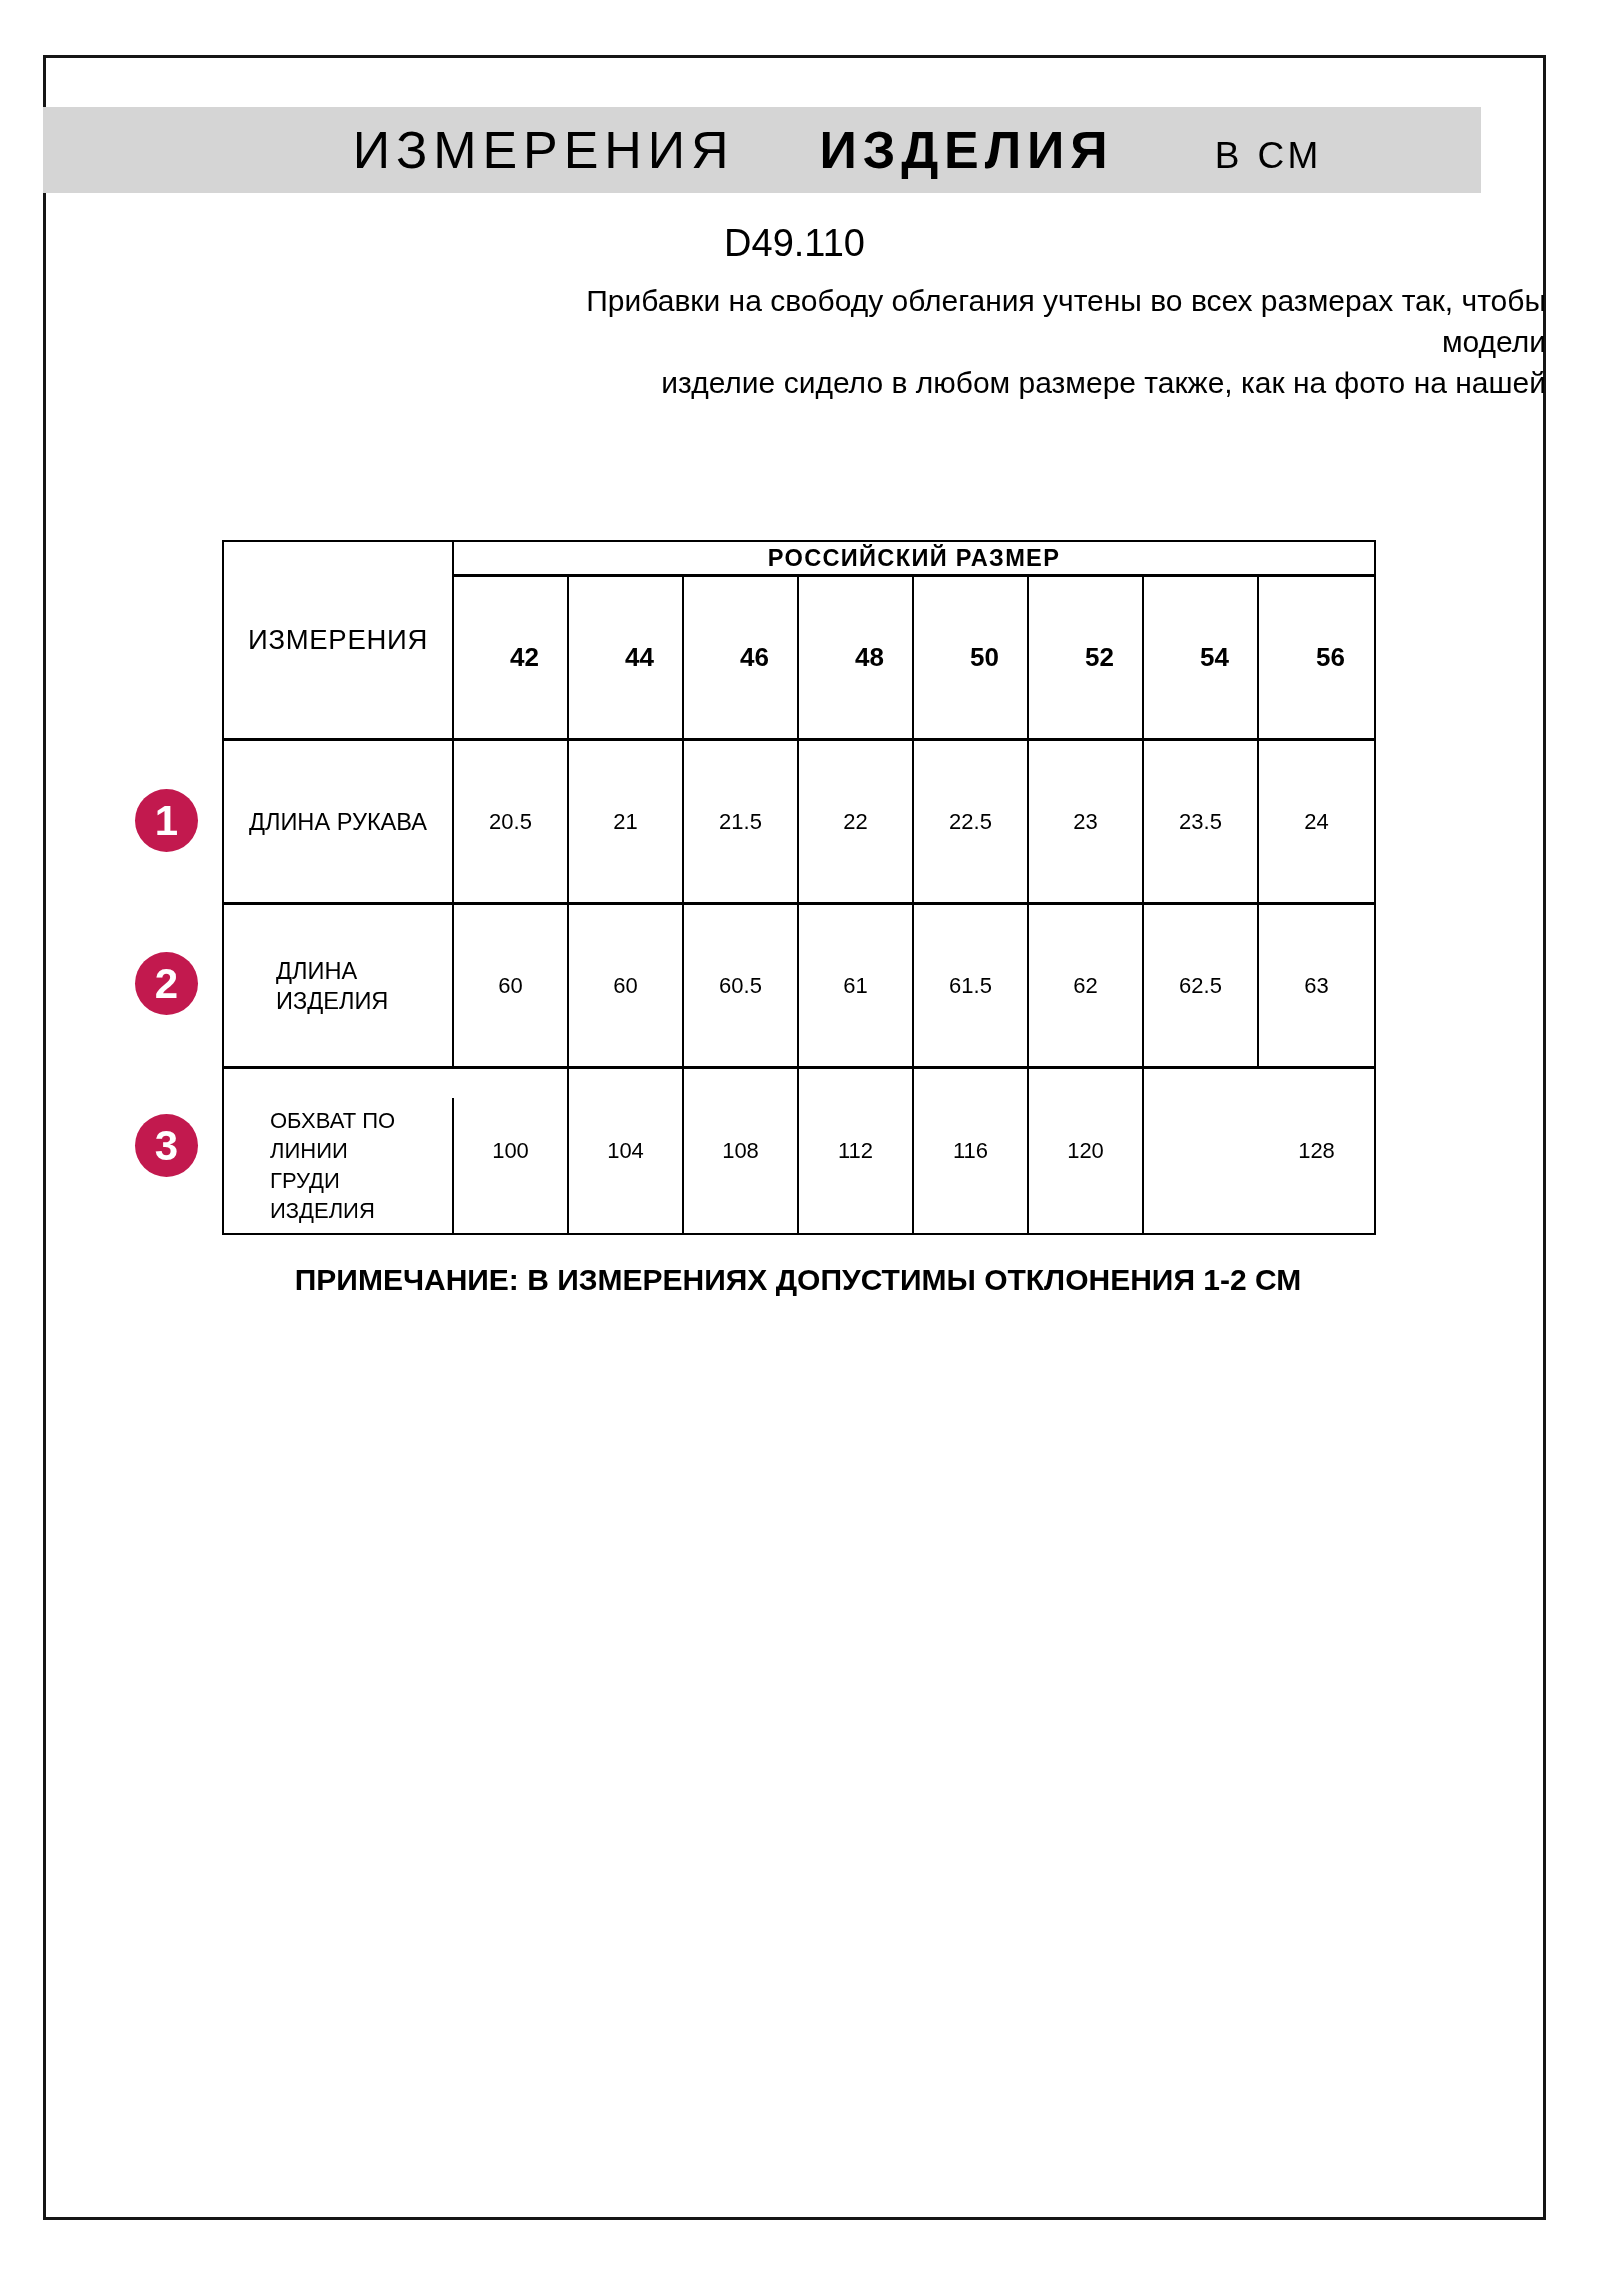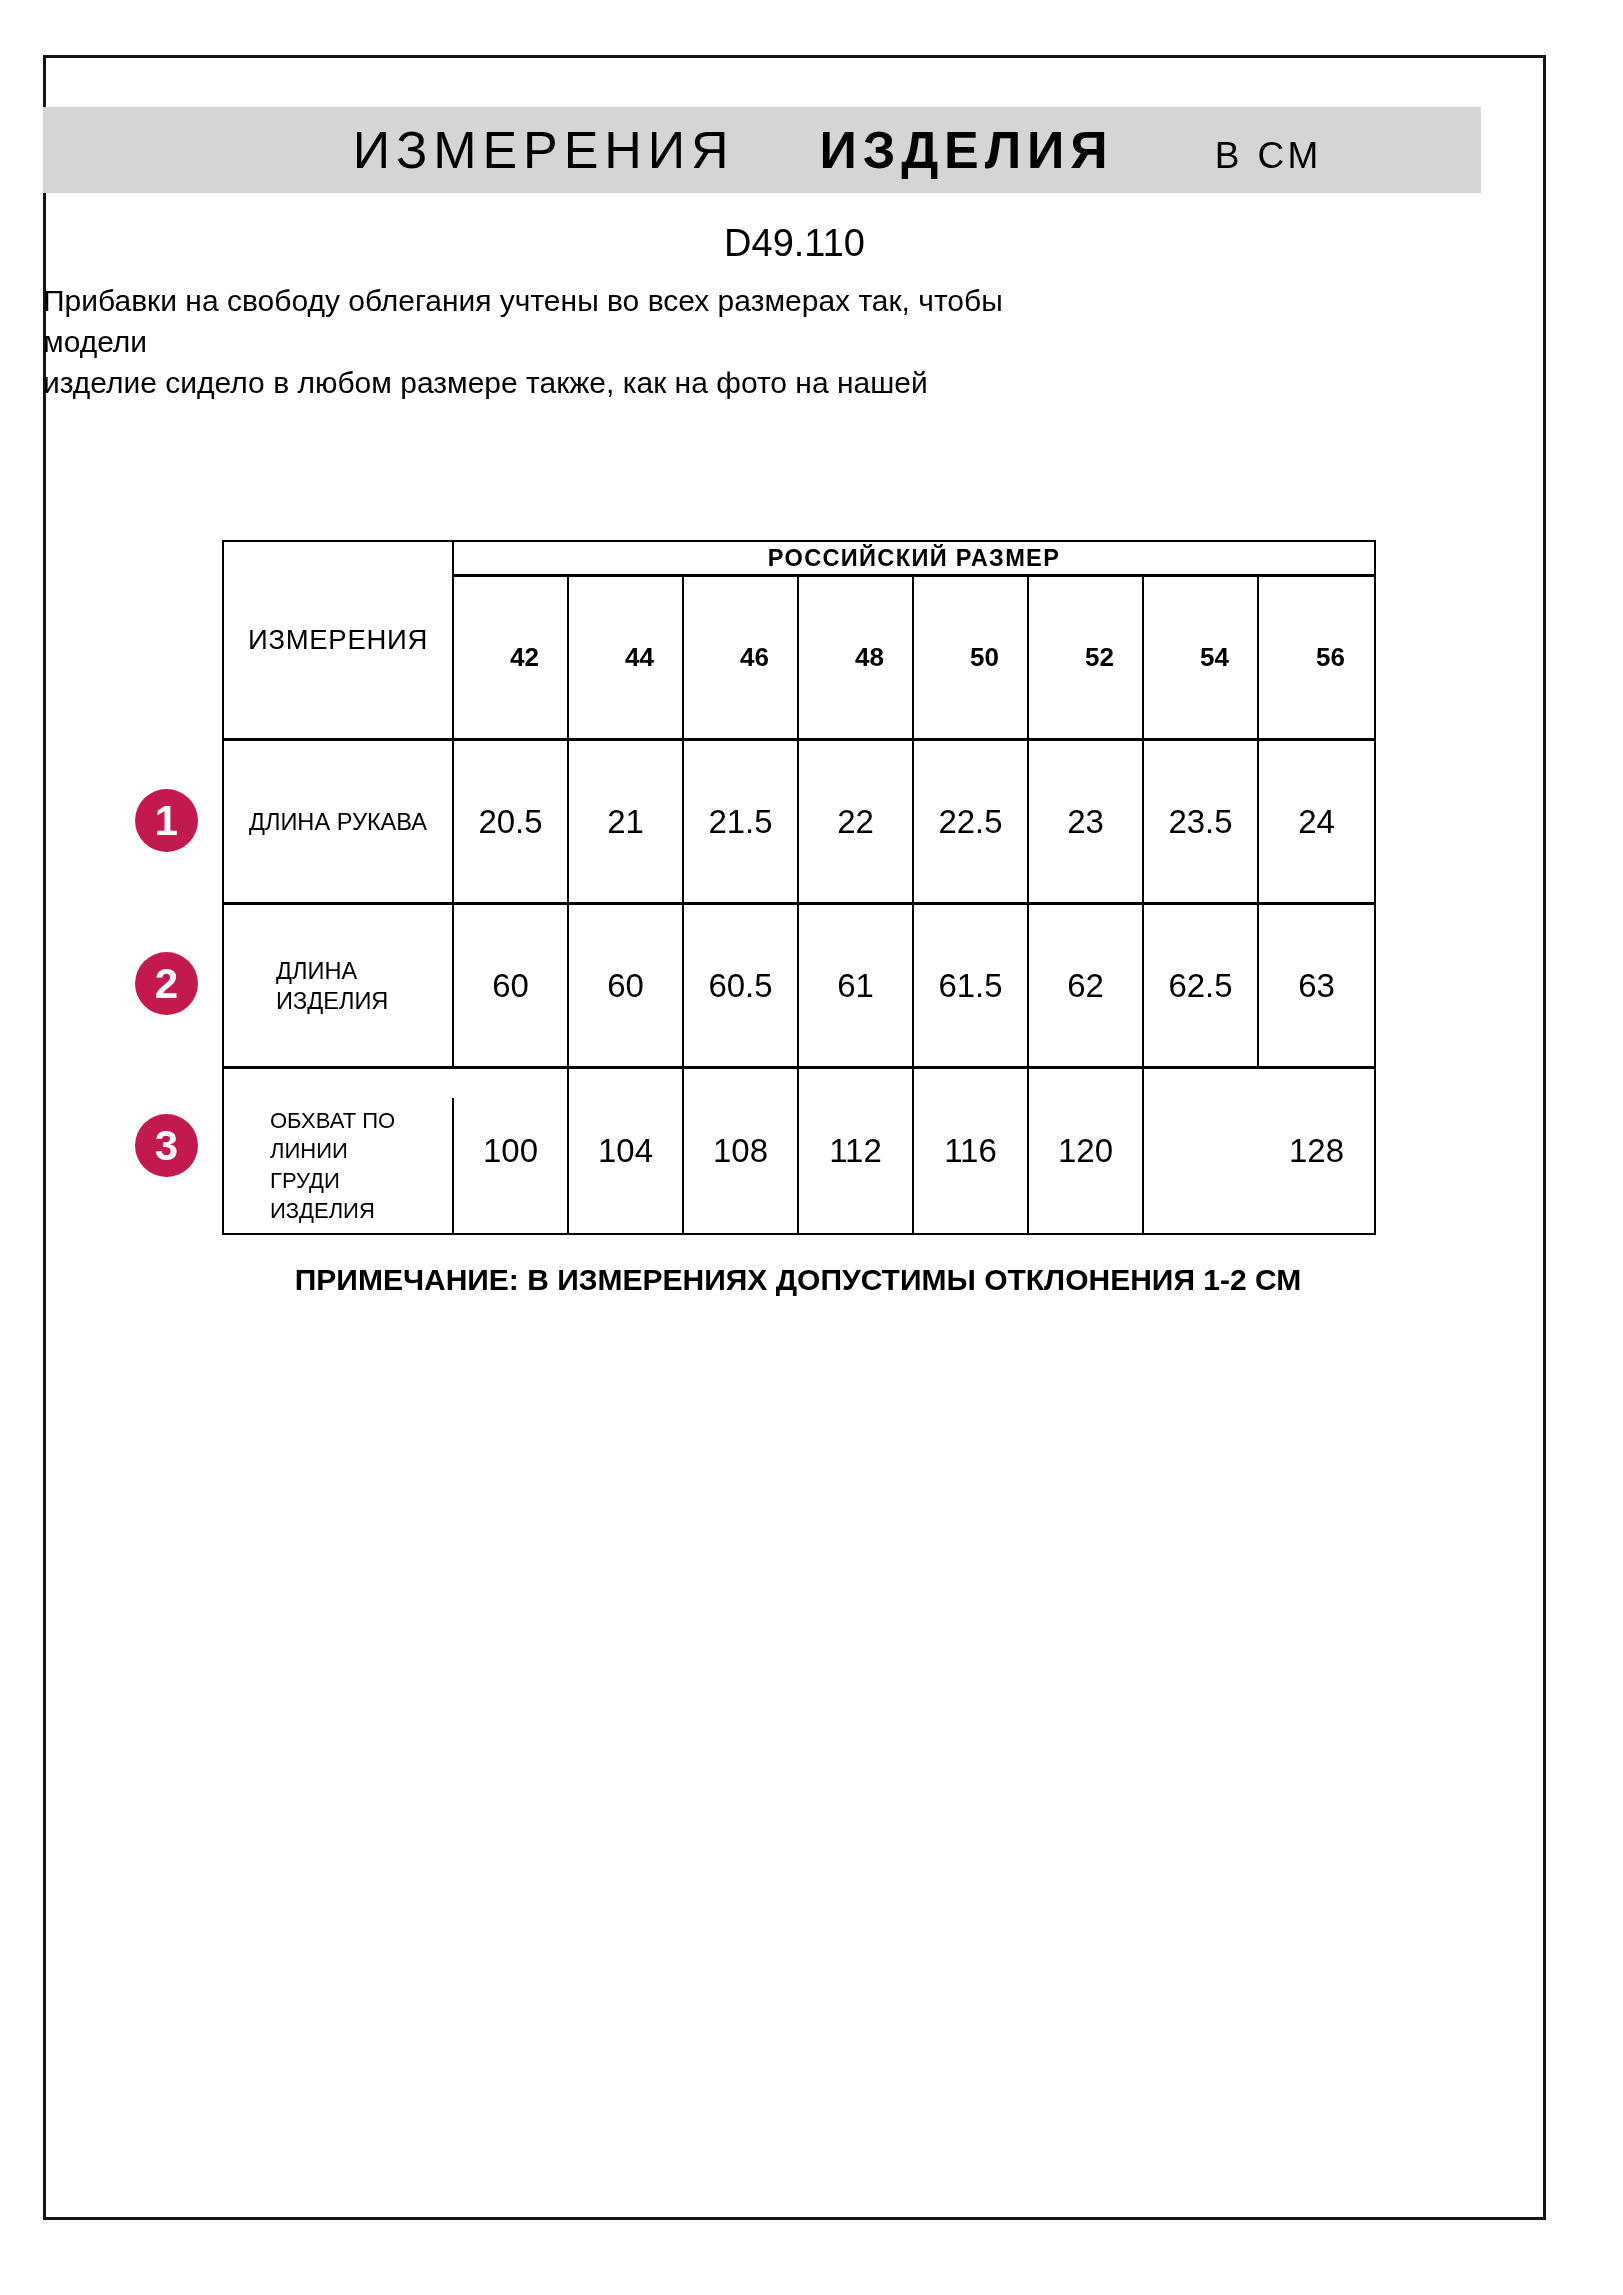--- a/index.html
+++ b/index.html
@@ -37,21 +37,21 @@
   .titlebar .w3{font-size:37px;font-weight:400;letter-spacing:3.9px;line-height:86px;margin-left:16px;}
   .code{
     position:absolute;
     left:43px;top:222px;width:1503px;
     text-align:center;
     font-size:38px;font-weight:400;
   }
   .intro{
     position:absolute;
     left:43px;top:280px;width:1503px;
-    text-align:left;
+    text-align:right;
     font-size:30px;line-height:41px;font-weight:400;
   }
   
   .tbl{
     position:absolute;
     left:222px;top:540px;
     display:grid;
     grid-template-columns:230px repeat(8,115px);
     grid-template-rows:35px 164px 164px 164px 164px;
     border:2.6px solid #000;
@@ -62,21 +62,21 @@
     display:flex;align-items:center;justify-content:center;
     text-align:left;
     box-sizing:border-box;
   }
   .v{border-right:2px solid #000;}       
   .hb{border-bottom:3.3px solid #000;}     
   .corner{grid-column:1;grid-row:1/3;font-size:27.5px;letter-spacing:0.7px;}
   .rus{grid-column:2/10;grid-row:1;font-size:23.6px;font-weight:600;letter-spacing:1.3px;}
   .size{font-size:26px;font-weight:800;padding-left:28px;}
   .rowlabel{font-size:23.6px;line-height:30px;padding:0 18.3px;}
-  .val{font-size:33px;}
+  .val{font-size:22px;}
   
   .badge{
     position:absolute;
     width:63px;height:63px;border-radius:50%;
     background:#c2194e;
     color:#fff;
     display:flex;align-items:center;justify-content:center;
     font-size:42px;font-weight:800;
   }
   .b1{left:135px;top:789px;}

